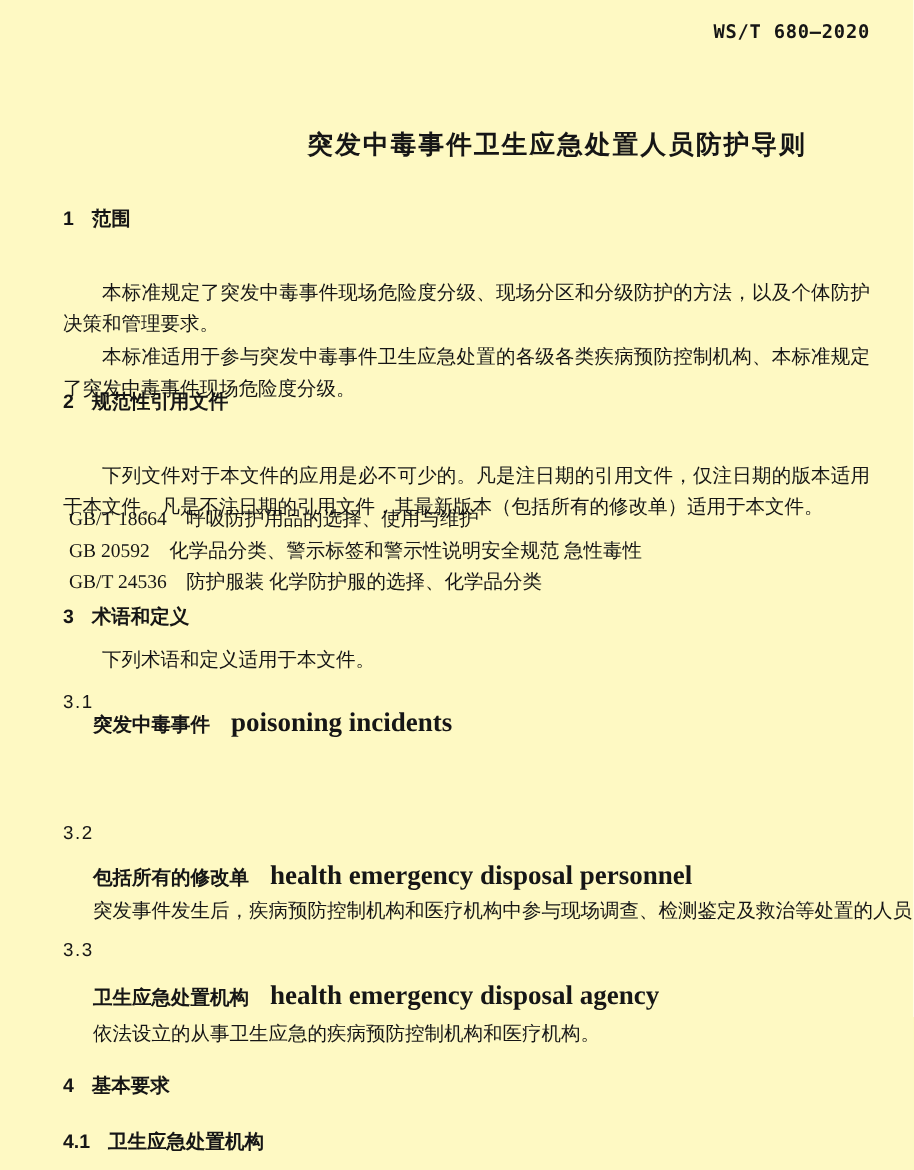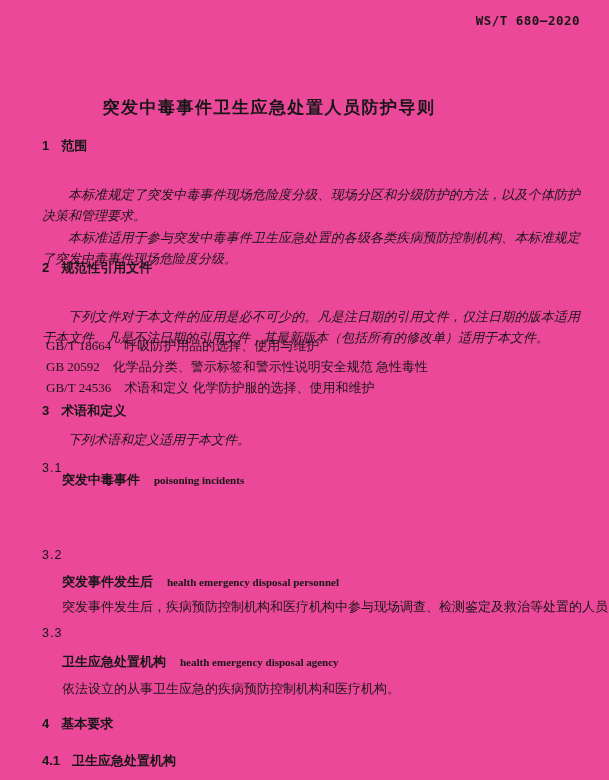--- a/index.html
+++ b/index.html
@@ -4,41 +4,41 @@
 <style>
   html, body {
     margin: 0;
     padding: 0;
     background: #ffffff;
   }
   .page {
     position: relative;
     width: 609px;
     height: 780px;
-    background: #ec4899;
+    background: #fef9c3;
     color: #161616;
     overflow: hidden;
     font-family: "Liberation Serif", "DejaVu Serif", serif;
     font-size: 13px;
   }
   .abs { position: absolute; }
 
   .doc-number {
     top: 13px;
     right: 29px;
     font-family: "DejaVu Sans Mono", monospace;
     font-weight: 700;
     font-size: 12.5px;
     letter-spacing: 0.5px;
   }
   .doc-title {
-    top: 96px;
+    top: 85px;
     left: 0;
     width: 538px;
-    text-align: center;
+    text-align: right;
     font-family: "Liberation Sans", "DejaVu Sans", sans-serif;
     font-weight: 700;
     font-size: 17px;
     letter-spacing: 1.5px;
     white-space: nowrap;
   }
   .sec-h {
     left: 42px;
     display: flex;
     gap: 12px;
@@ -48,21 +48,20 @@
     line-height: 14px;
     white-space: nowrap;
   }
   .para {
     left: 42px;
     width: 538px;
     text-align: justify;
     text-indent: 2em;
     font-size: 13px;
     line-height: 21px;
-    font-style: italic;
   }
   .clause-num {
     left: 42px;
     font-family: "Liberation Sans", "DejaVu Sans", sans-serif;
     font-weight: 400;
     font-size: 12.5px;
     line-height: 13px;
     letter-spacing: 1px;
   }
   .ref-list {
@@ -83,21 +82,21 @@
     white-space: nowrap;
   }
   .term-zh {
     font-family: "Liberation Sans", "DejaVu Sans", sans-serif;
     font-weight: 700;
     font-size: 13px;
   }
   .term-en {
     font-family: "Liberation Serif", "DejaVu Serif", serif;
     font-weight: 700;
-    font-size: 11px;
+    font-size: 18px;
   }
   .def {
     left: 62px;
     font-size: 13px;
     line-height: 15px;
     white-space: nowrap;
   }
 </style>
 </head>
 <body>
@@ -124,39 +123,39 @@
     <div class="ref-row">
       <span>GB/T 18664</span>
       <span>呼吸防护用品的选择、使用与维护</span>
     </div>
     <div class="ref-row">
       <span>GB 20592</span>
       <span>化学品分类、警示标签和警示性说明安全规范 急性毒性</span>
     </div>
     <div class="ref-row">
       <span>GB/T 24536</span>
-      <span>术语和定义 化学防护服的选择、使用和维护</span>
+      <span>防护服装 化学防护服的选择、化学品分类</span>
     </div>
   </div>
 
   <div class="abs sec-h" style="top:404px">
     <span>3</span>
     <span>术语和定义</span>
   </div>
   <p class="abs para" style="top:416px">下列术语和定义适用于本文件。</p>
 
   <div class="abs clause-num" style="top:462px">3.1</div>
   <div class="abs term-row" style="top:471px">
     <span class="term-zh">突发中毒事件</span>
     <span class="term-en">poisoning incidents</span>
   </div>
 
   <div class="abs clause-num" style="top:549px">3.2</div>
   <div class="abs term-row" style="top:573px">
-    <span class="term-zh">突发事件发生后</span>
+    <span class="term-zh">包括所有的修改单</span>
     <span class="term-en">health emergency disposal personnel</span>
   </div>
   <div class="abs def" style="top:599px">突发事件发生后，疾病预防控制机构和医疗机构中参与现场调查、检测鉴定及救治等处置的人员。</div>
 
   <div class="abs clause-num" style="top:627px">3.3</div>
   <div class="abs term-row" style="top:653px">
     <span class="term-zh">卫生应急处置机构</span>
     <span class="term-en">health emergency disposal agency</span>
   </div>
   <div class="abs def" style="top:681px">依法设立的从事卫生应急的疾病预防控制机构和医疗机构。</div>

